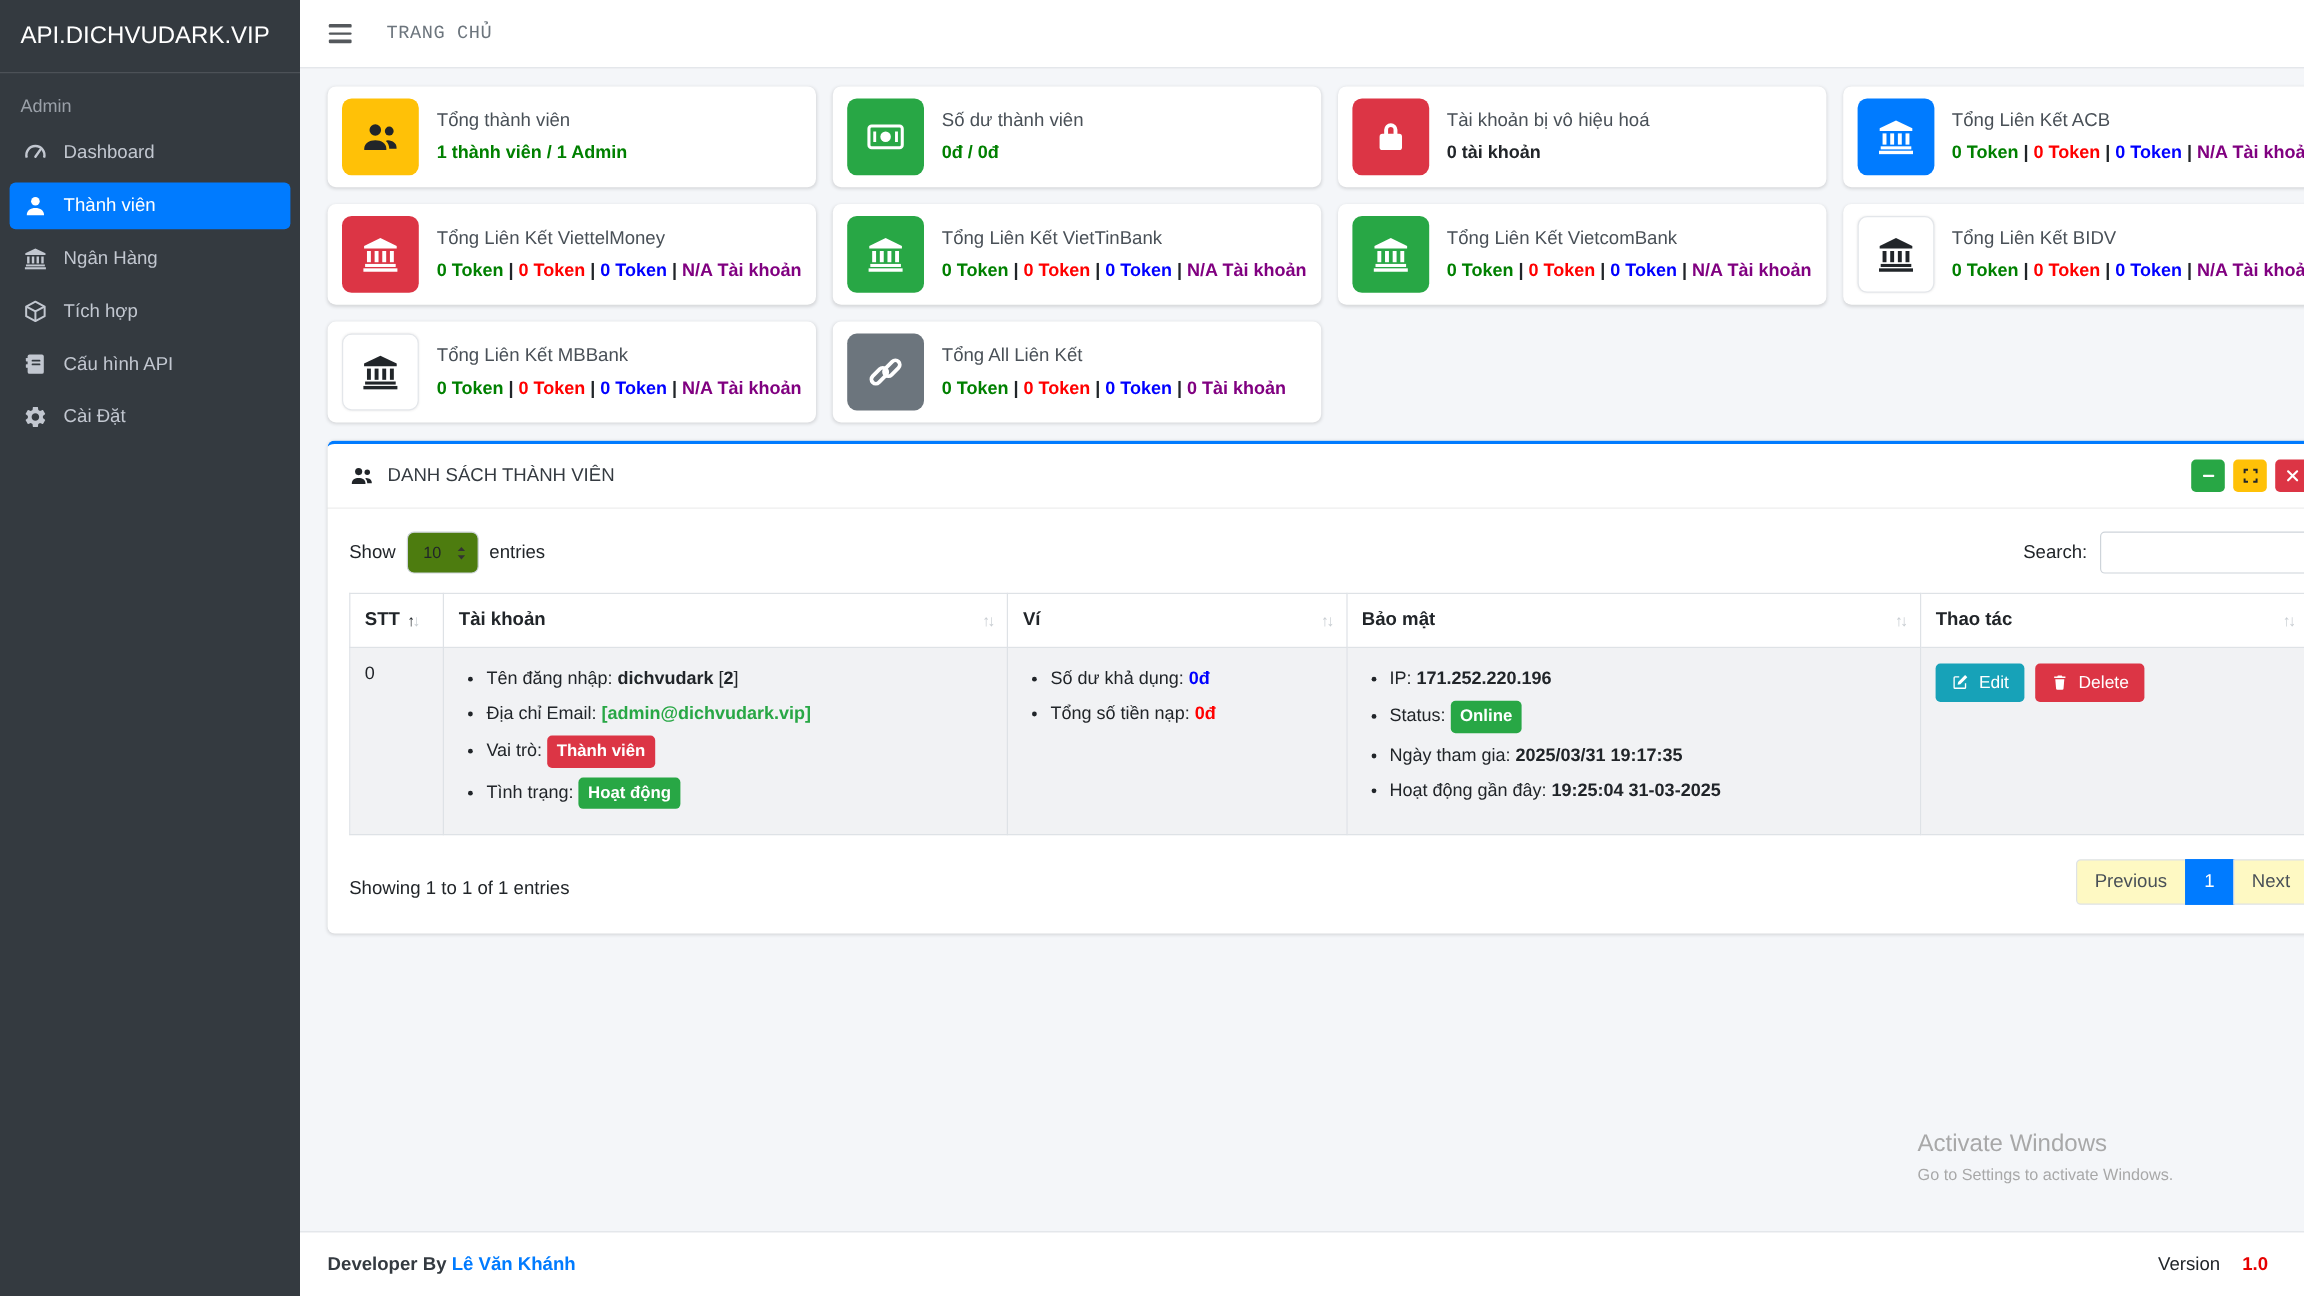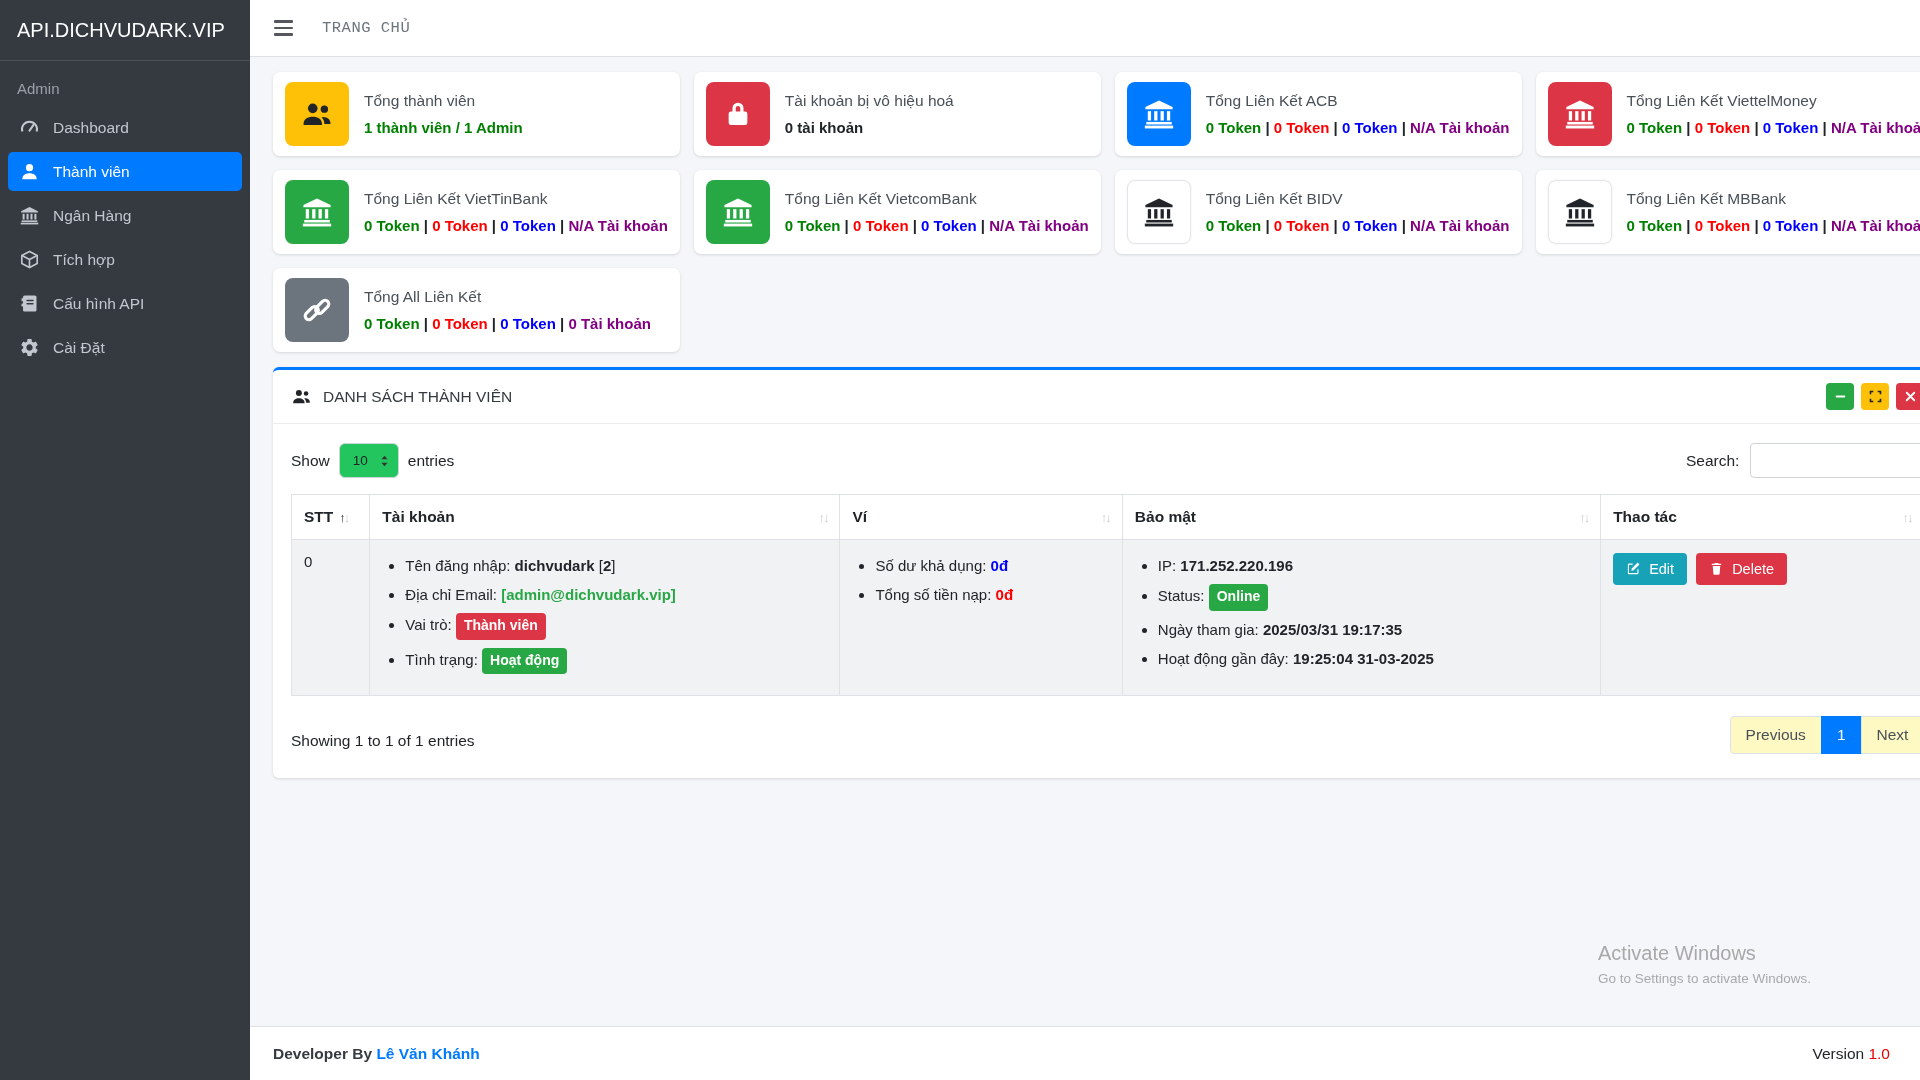--- a/index.html
+++ b/index.html
@@ -54,21 +54,21 @@
   .tool-btn { width:28px; height:27px; border-radius:4px; border:none; display:flex;
     align-items:center; justify-content:center; cursor:pointer; padding:0; }
   .tool-btn svg { width:15px; height:15px; }
   .panel-body { padding:19px 18px 24px; }
 
   
   .dt-top { display:flex; justify-content:space-between; align-items:center; margin-bottom:16px; }
   .show-group { display:flex; align-items:center; gap:9px; font-size:15.5px; }
   .page-size { border:1px solid #ced4da; border-radius:6px; height:35px; min-width:60px;
     display:flex; align-items:center; justify-content:space-between; padding:0 9px 0 13px;
-    font-size:13.5px; gap:9px; background:#22c55e; cursor:pointer; color:#212529; }
+    font-size:13.5px; gap:9px; background:#4d7c0f; cursor:pointer; color:#212529; }
   .page-size svg { width:9px; height:14px; fill:#333; }
   .search-group { display:flex; align-items:center; gap:11px; font-size:15.5px; }
   .search-input { width:174px; height:35px; border:1px solid #ced4da; border-radius:4px;
     padding:0 8px; font-size:15px; outline:none; }
 
   
   table.dt { width:100%; border-collapse:collapse; }
   table.dt th, table.dt td { border:1px solid #dee2e6; }
   table.dt th { text-align:left; padding:13px 12px; font-size:15.5px; color:#212529; cursor:pointer; }
   table.dt th .th-flex { display:flex; align-items:center; }
@@ -93,21 +93,21 @@
   .page-item:first-child { border-radius:4px 0 0 4px; margin-left:0; }
   .page-item:last-child { border-radius:0 4px 4px 0; }
   .page-item.active { background:#007bff; border-color:#007bff; color:#fff; min-width:22px; text-align:center; }
 
   
   .footer { position:absolute; left:250px; right:0; bottom:0; height:54px; background:#fff;
     border-top:1px solid #dee2e6; display:flex; align-items:center; justify-content:space-between;
     padding:0 30px 0 23px; font-size:15.5px; }
   .footer .dev-prefix { font-weight:700; color:#343a40; }
   .footer a.dev-link { color:#007bff; font-weight:700; text-decoration:none; cursor:pointer; }
-  .footer .version-num { color:#e60000; font-weight:400; }
+  .footer .version-num { color:#e60000; font-weight:700;margin-left:14px; }
 
   
   .watermark { position:absolute; left:1598px; top:942px; color:#9b9b9b; opacity:.85; }
   .watermark .w1 { font-size:20px; }
   .watermark .w2 { font-size:13.5px; margin-top:6px; }
 </style>
 </head>
 <body>
 
 <div class="app">
@@ -199,20 +199,33 @@
               <svg viewBox="0 0 24 24" fill="currentColor">
                 <circle cx="9" cy="8" r="3.4"></circle>
                 <path d="M2.5 19c0-3.2 2.9-5 6.5-5s6.5 1.8 6.5 5v.8H2.5z"></path>
                 <circle cx="17.2" cy="8.6" r="2.6"></circle>
                 <path d="M16.4 14.1c2.9.2 5.1 1.7 5.1 4.3v.7h-4.3c0-1.9-.7-3.5-2-4.6.4-.2.8-.4 1.2-.4z"></path>
               </svg>
             </div>
             <div class="card-txt">
               <div class="card-title">Tổng thành viên</div>
               <div class="card-value"><span style="color: rgb(0, 128, 0);">1 thành viên / 1 Admin</span></div>
+            </div>
+          </div>
+          <div class="stat-card">
+            <div class="icon-box" style="background: rgb(40, 167, 69); color: rgb(255, 255, 255);">
+              <svg viewBox="0 0 24 24" fill="none" stroke="currentColor" stroke-width="1.8">
+                <rect x="2.2" y="5.6" width="19.6" height="12.8" rx="1.6"></rect>
+                <circle cx="12" cy="12" r="3.1" fill="currentColor" stroke="none"></circle>
+                <path d="M5.6 8.9v6.2M18.4 8.9v6.2" stroke-width="1.7"></path>
+              </svg>
+            </div>
+            <div class="card-txt">
+              <div class="card-title">Số dư thành viên</div>
+              <div class="card-value"><span style="color: rgb(0, 128, 0);">0đ / 0đ</span></div>
             </div>
           </div>
           <div class="stat-card">
             <div class="icon-box" style="background: rgb(220, 53, 69); color: rgb(255, 255, 255);">
               <svg viewBox="0 0 24 24" fill="currentColor">
                 <path d="M8.1 11V7.9a3.9 3.9 0 0 1 7.8 0V11h-2.3V7.9a1.6 1.6 0 0 0-3.2 0V11z"></path>
                 <rect x="5.4" y="10.2" width="13.2" height="9.6" rx="1.7"></rect>
               </svg>
             </div>
             <div class="card-txt">

